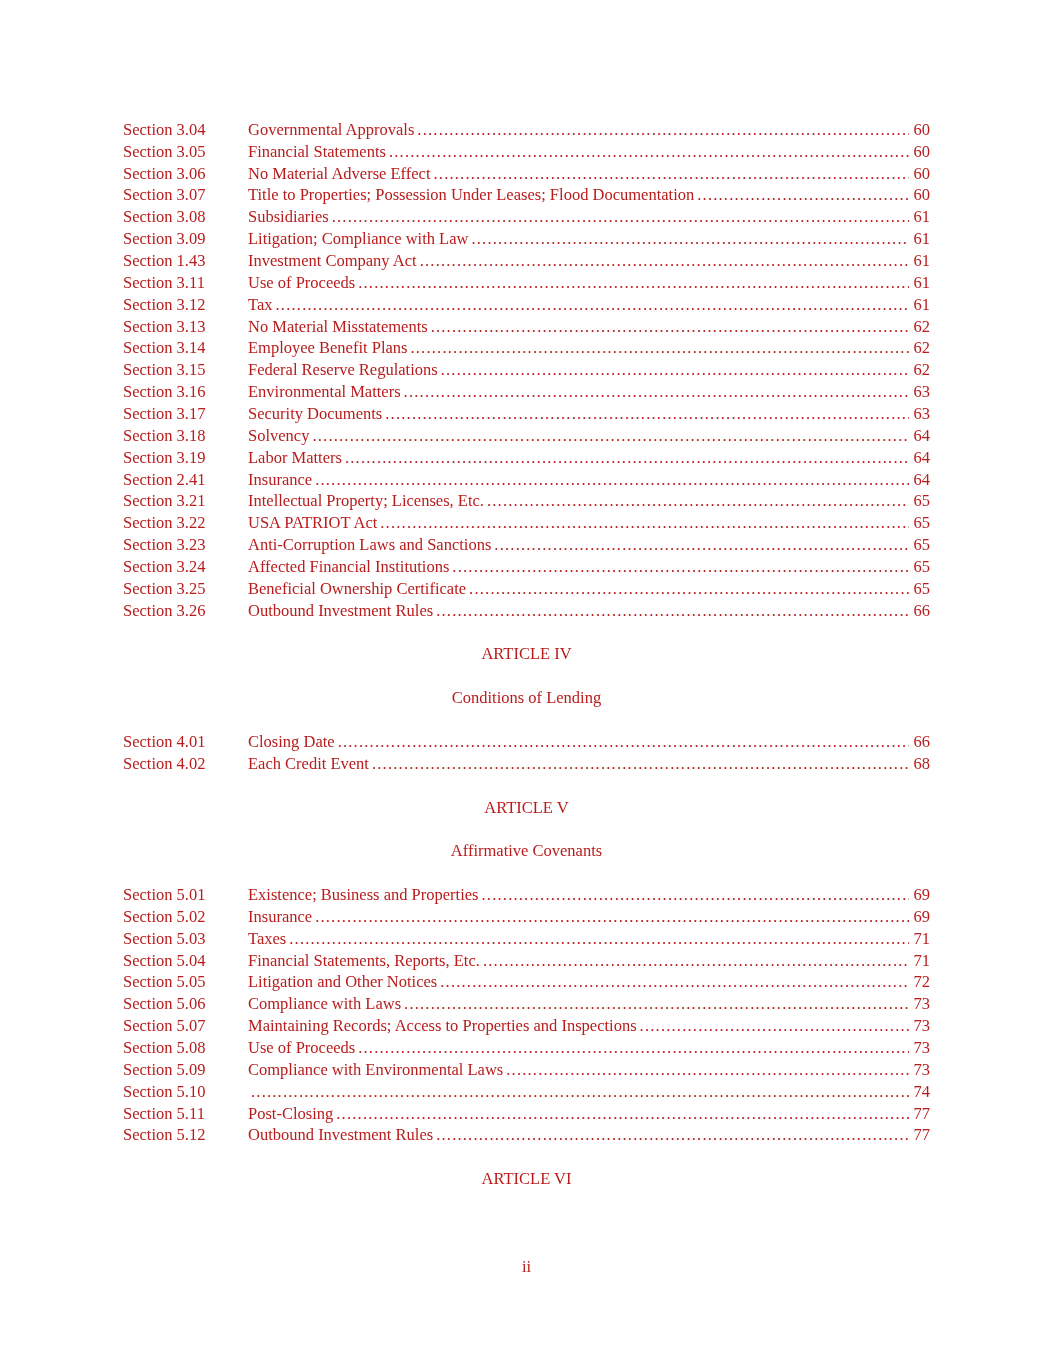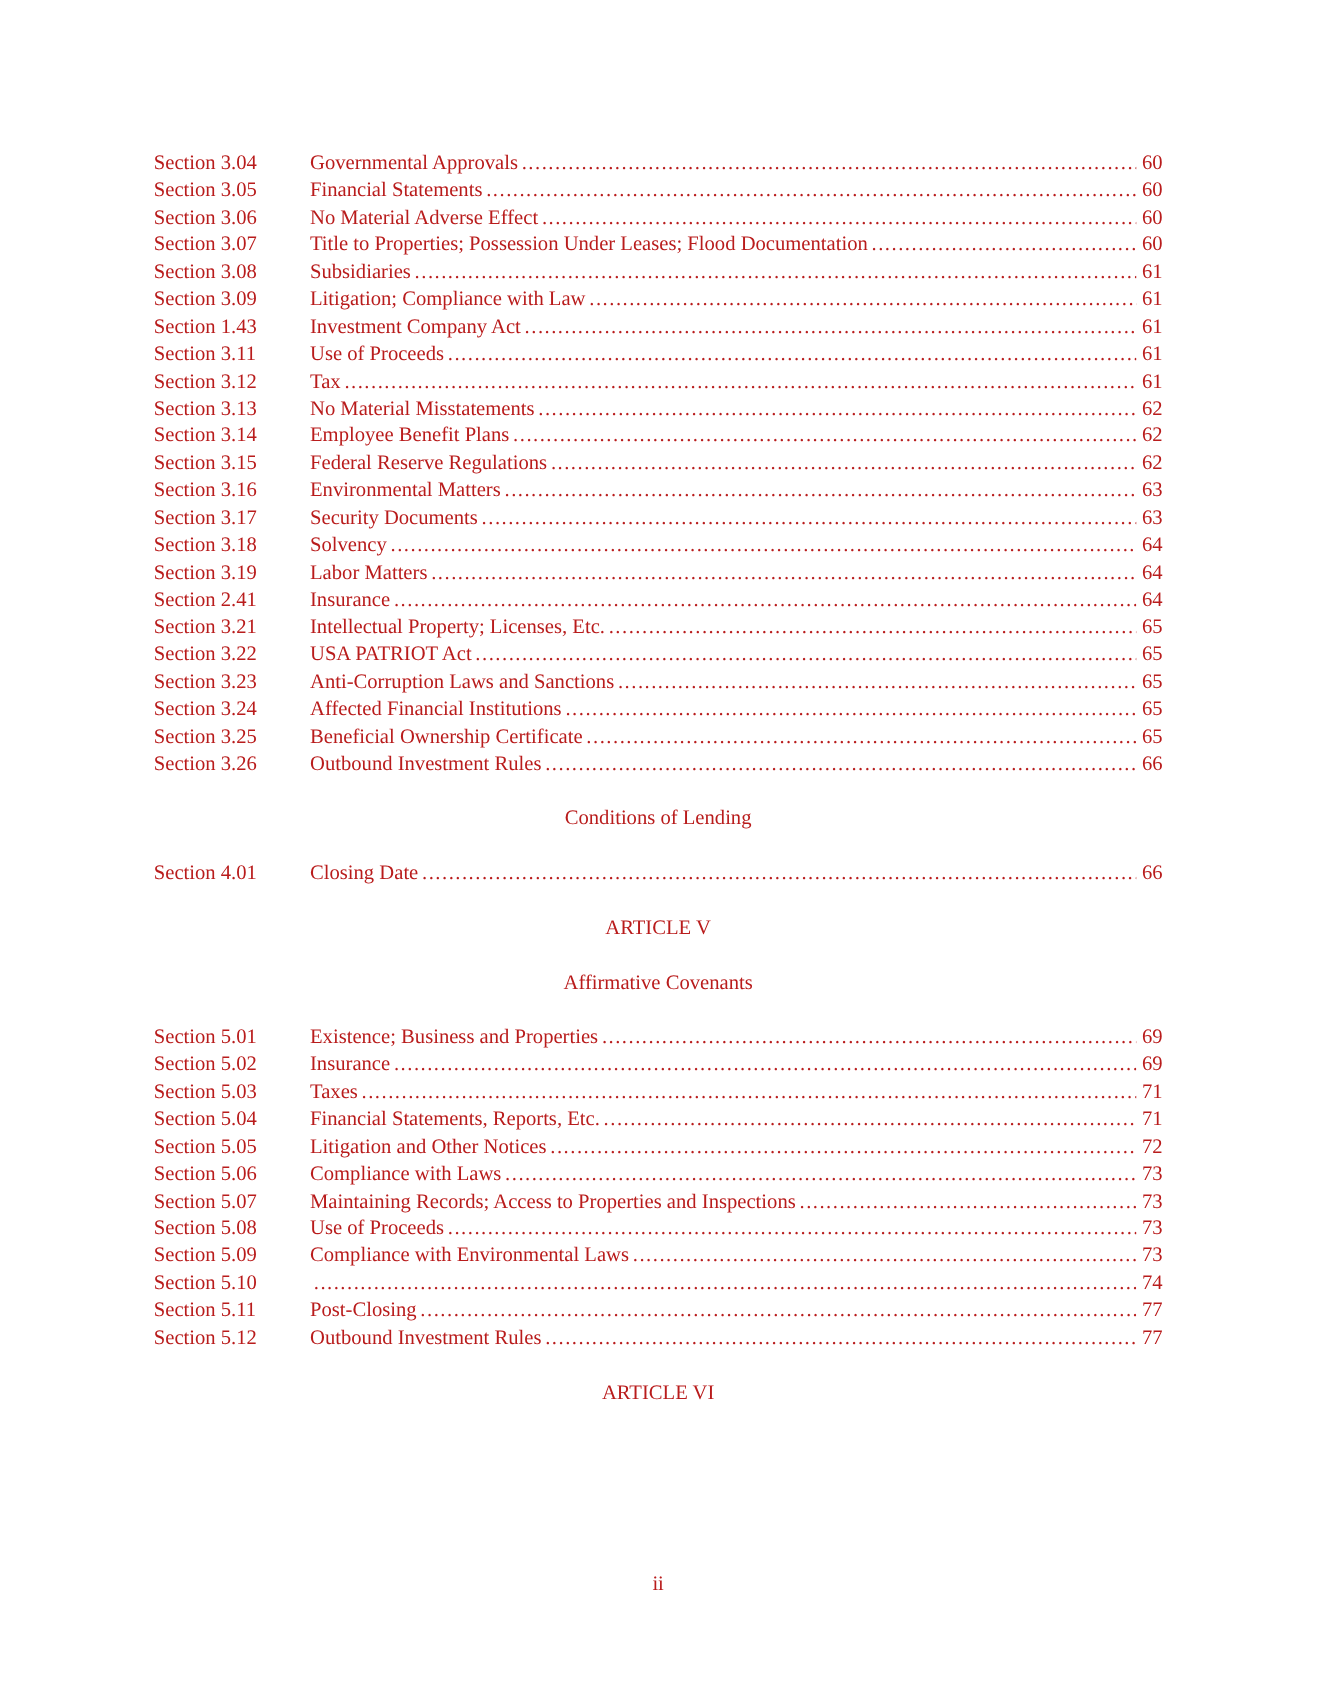--- a/index.html
+++ b/index.html
@@ -225,29 +225,36 @@
     <span class="pg">65</span>
   </div>
 
   <div class="toc-row">
     <span class="sec">Section 3.26</span>
     <span class="title">Outbound Investment Rules</span>
     <span class="leader"></span>
     <span class="pg">66</span>
   </div>
 </div>
+  <div class="article-heading">ARTICLE IV</div>
   <div class="article-subtitle">Conditions of Lending</div>
 <div class="entries-group">
   <div class="toc-row">
     <span class="sec">Section 4.01</span>
     <span class="title">Closing Date</span>
     <span class="leader"></span>
     <span class="pg">66</span>
   </div>
 
+  <div class="toc-row">
+    <span class="sec">Section 4.02</span>
+    <span class="title">Each Credit Event</span>
+    <span class="leader"></span>
+    <span class="pg">68</span>
+  </div>
 </div>
   <div class="article-heading">ARTICLE V</div>
   <div class="article-subtitle">Affirmative Covenants</div>
 <div class="entries-group">
   <div class="toc-row">
     <span class="sec">Section 5.01</span>
     <span class="title">Existence; Business and Properties</span>
     <span class="leader"></span>
     <span class="pg">69</span>
   </div>

